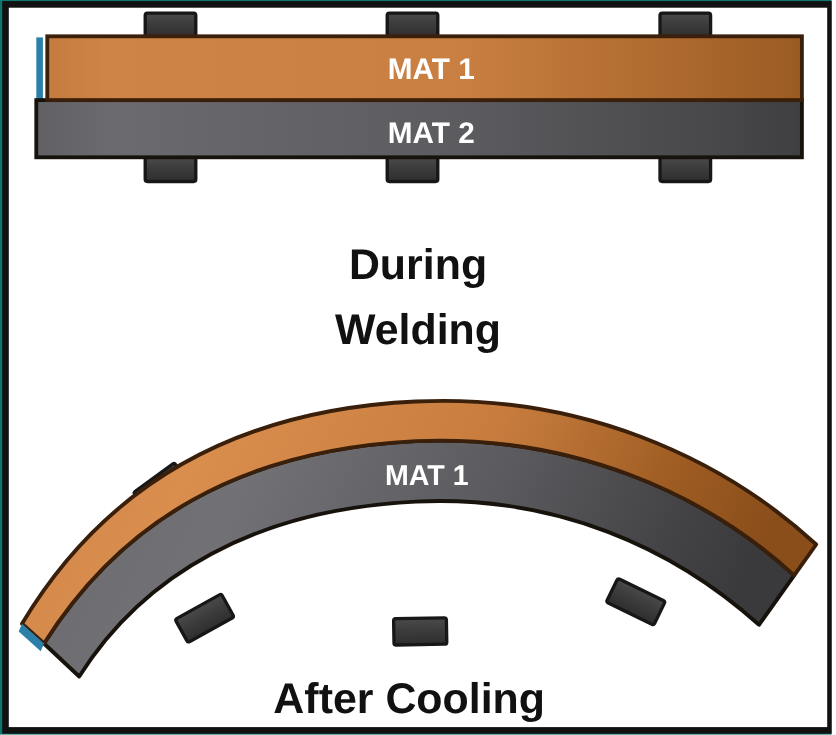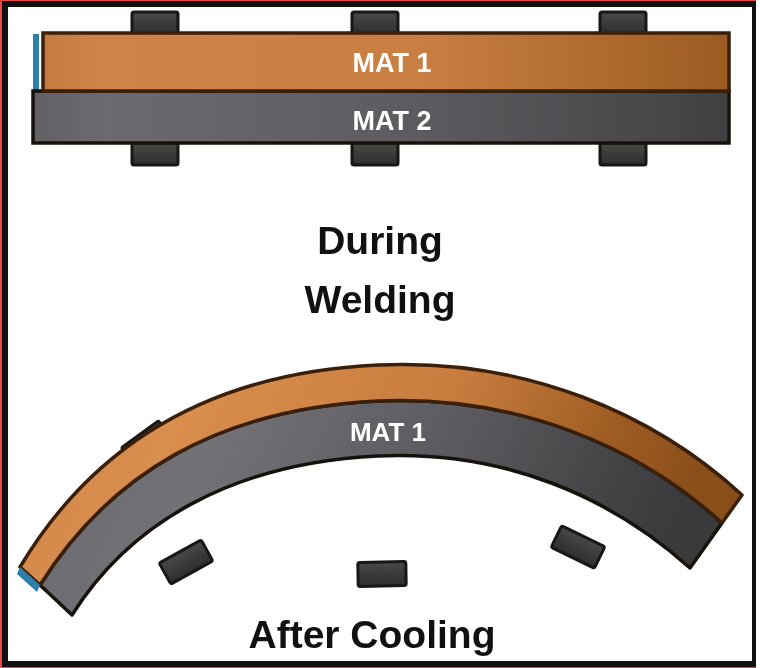--- a/index.html
+++ b/index.html
@@ -8,21 +8,21 @@
     padding: 0;
     background: #ffffff;
   }
   body {
     font-family: "Liberation Sans", sans-serif;
   }
   #figure-root {
     position: relative;
     width: 756px;
     height: 668px;
-    background: #ef4444;
+    background: #0f766e;
     overflow: hidden;
   }
   #diagram-svg {
     display: block;
     width: 760px;
     height: 668px;
   }
   .caption-text {
     font-family: "Liberation Sans", sans-serif;
     font-weight: bold;

